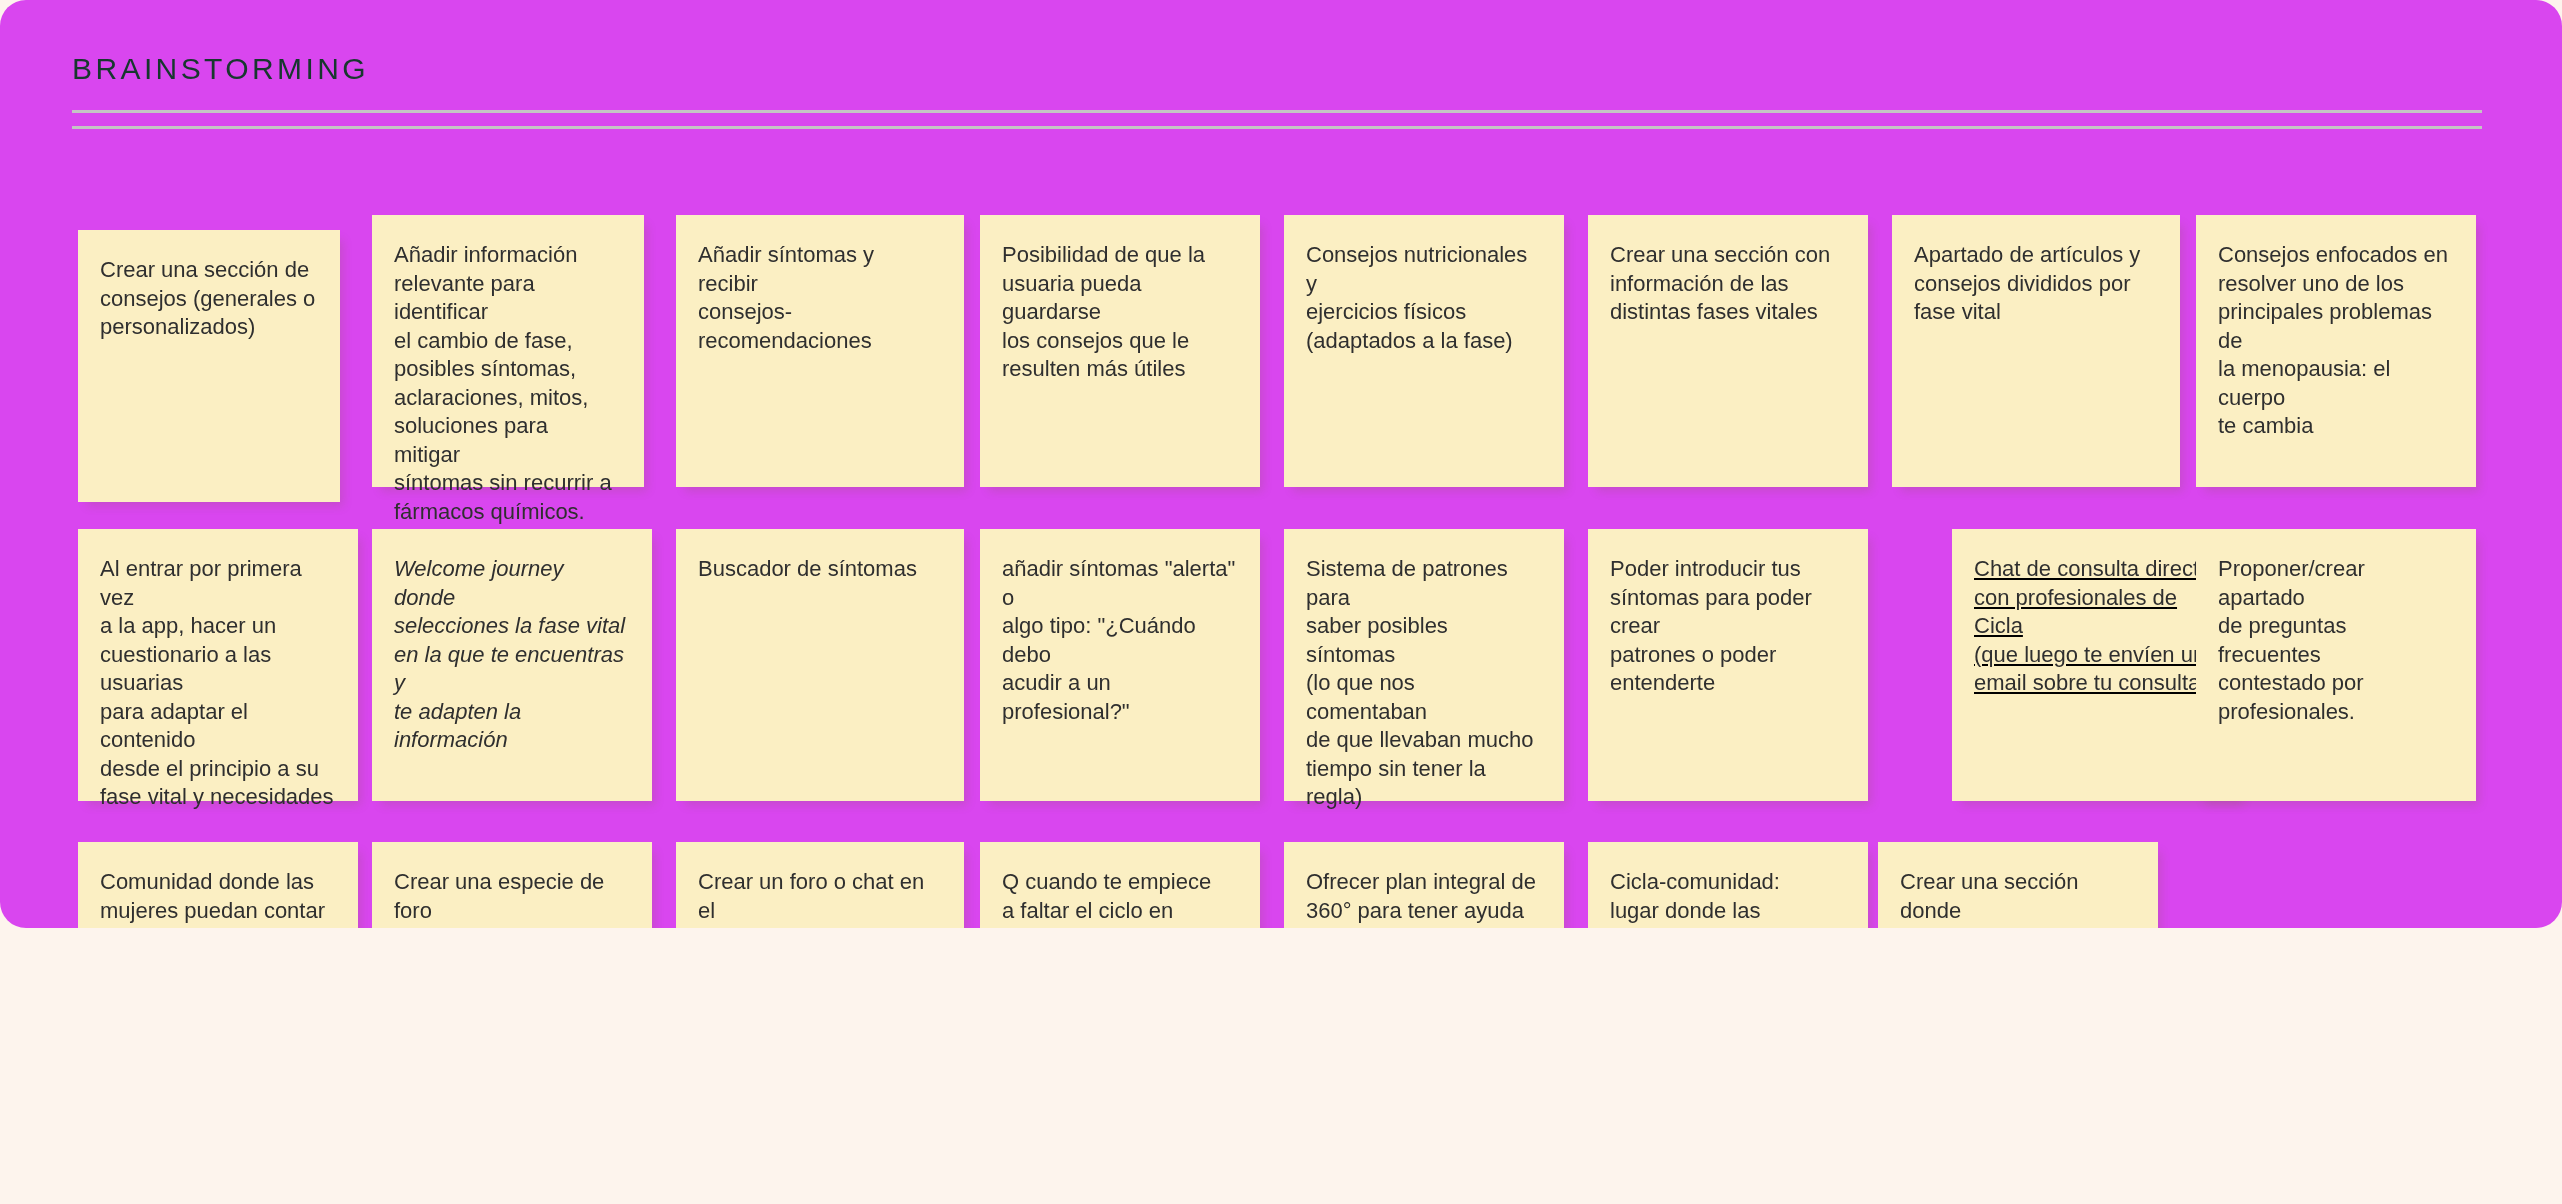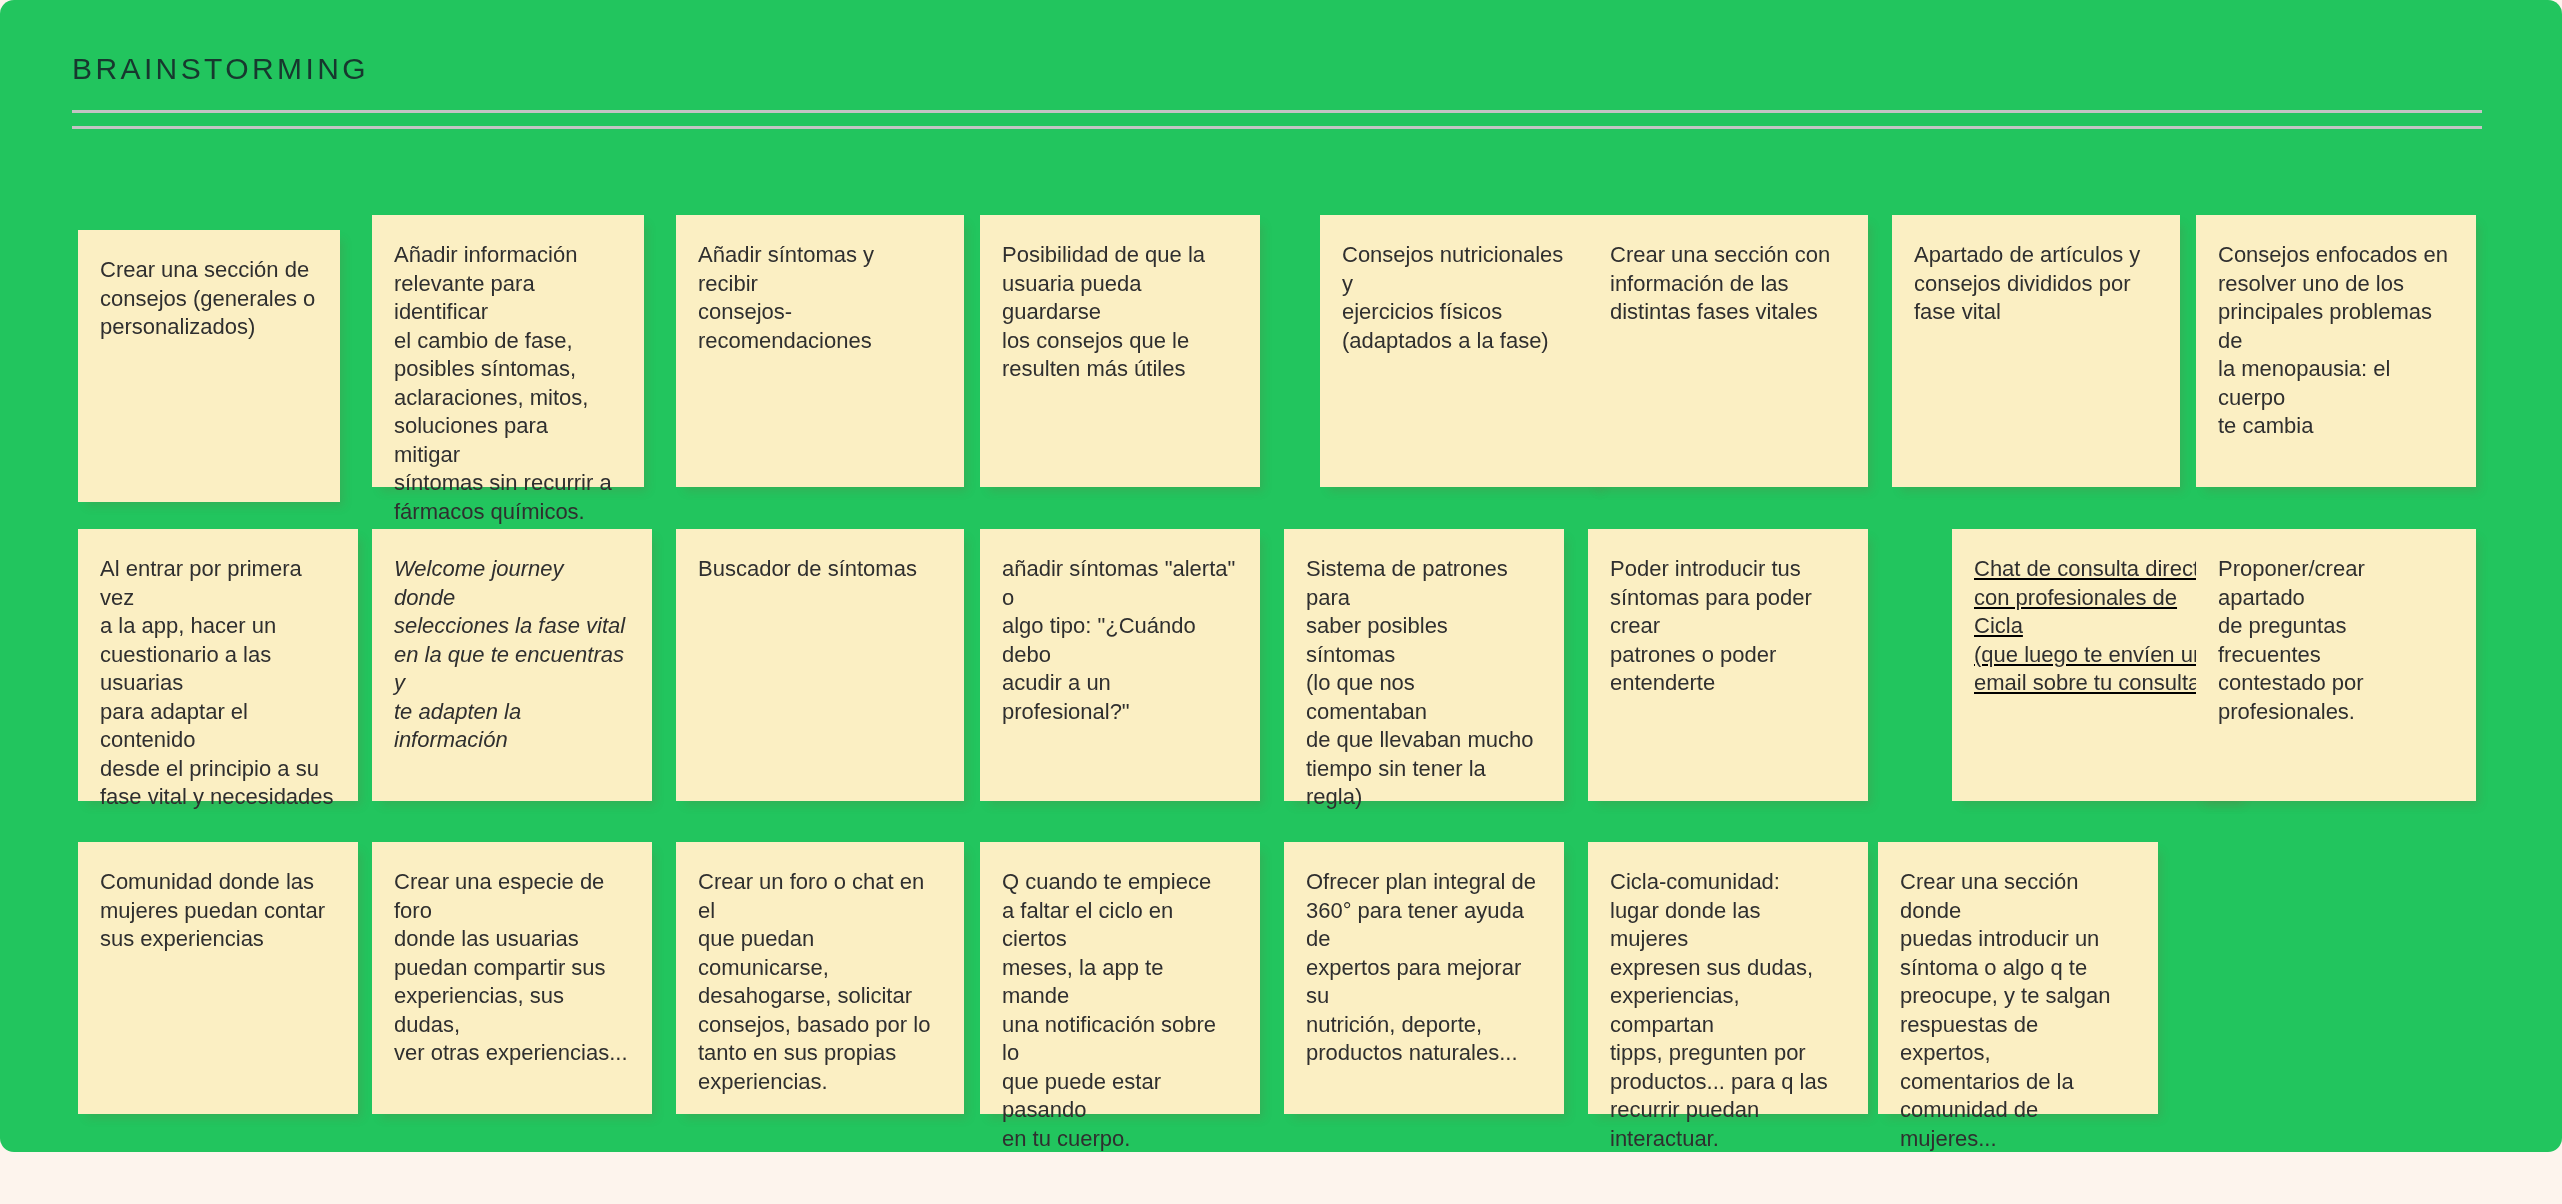--- a/index.html
+++ b/index.html
@@ -9,23 +9,23 @@
   }
   body {
     width: 2562px;
     height: 1204px;
     overflow: hidden;
     font-family: "Liberation Sans", sans-serif;
   }
   .board {
     position: relative;
     width: 2562px;
-    height: 1152px;
-    background: #22c55e;
-    border-radius: 14px;
+    height: 928px;
+    background: #d946ef;
+    border-radius: 26px;
     box-sizing: border-box;
     overflow: hidden;
   }
   .board-title {
     position: absolute;
     left: 72px;
     top: 52px;
     font-size: 30px;
     letter-spacing: 3.4px;
     color: #17382e;
@@ -95,21 +95,21 @@
         <div class="note-text">Añadir síntomas y recibir
 consejos-
 recomendaciones</div>
       </div>
       <div class="note" style="left: 980px; top: 215px; width: 280px; height: 272px;">
         <div class="note-text">Posibilidad de que la
 usuaria pueda guardarse
 los consejos que le
 resulten más útiles</div>
       </div>
-      <div class="note" style="left: 1284px; top: 215px; width: 280px; height: 272px; margin-left: 36px;">
+      <div class="note" style="left: 1284px; top: 215px; width: 280px; height: 272px;">
         <div class="note-text">Consejos nutricionales y
 ejercicios físicos
 (adaptados a la fase)</div>
       </div>
       <div class="note" style="left: 1588px; top: 215px; width: 280px; height: 272px;">
         <div class="note-text">Crear una sección con
  información de las
 distintas fases vitales</div>
       </div>
       <div class="note" style="left: 1892px; top: 215px; width: 288px; height: 272px;">

